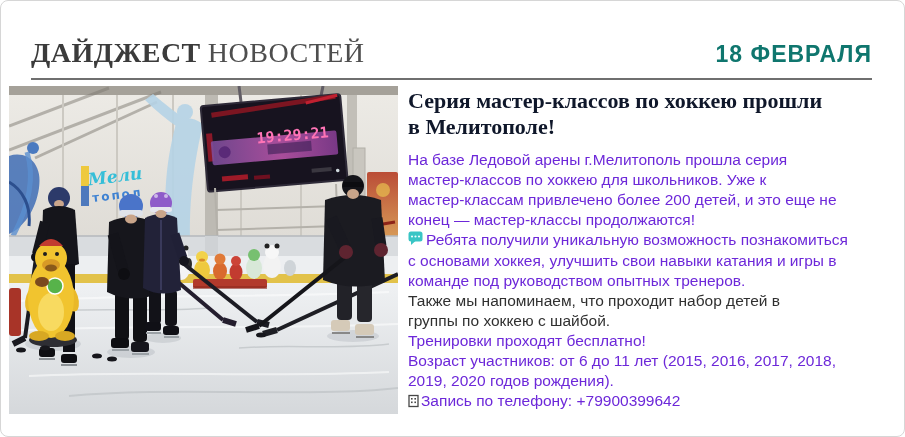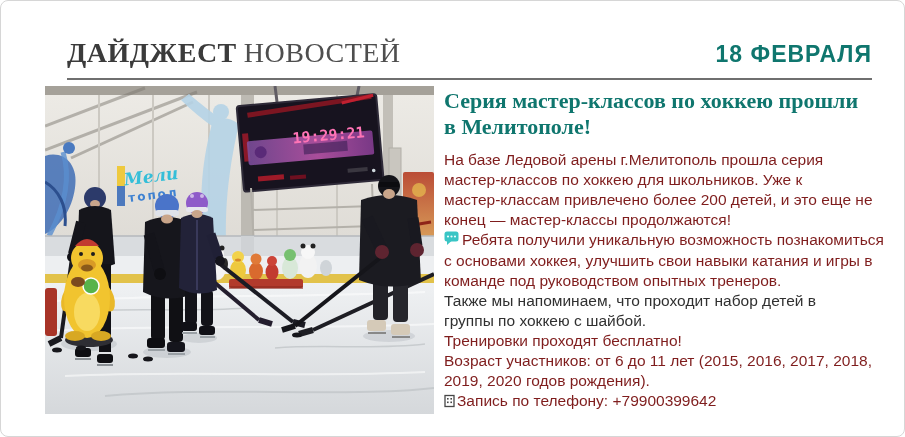--- a/index.html
+++ b/index.html
@@ -5,21 +5,20 @@
   html,body{margin:0;padding:0;background:#ffffff;}
   .card{
     position:relative;
     width:905px;height:437px;
     box-sizing:border-box;
     background:#ffffff;
     border:1px solid #d6d6d6;
     border-radius:8px;
     overflow:hidden;
     font-family:"Liberation Sans",sans-serif;
-    padding-left:36px;
   }
   .hdr{
     display:flex;justify-content:space-between;align-items:baseline;
     padding:36px 32px 0 30px;
   }
   .brand{
     font-family:"Liberation Serif",serif;
     font-size:28px;color:#3b3b3b;letter-spacing:.5px;white-space:nowrap;
   }
   .brand .b{font-weight:700;}
@@ -29,23 +28,23 @@
   }
   .rule{height:2px;background:#6f6f6f;margin:9px 32px 0 30px;}
   .content{display:flex;gap:10px;padding:6px 0 0 8px;}
   .photo{width:389px;height:328px;flex:0 0 auto;background:#dcdad4;}
   .photo svg{display:block;}
   .article{width:484px;padding-top:2px;}
   .title{
     margin:0 0 9px 0;
     font-family:"Liberation Serif",serif;
     font-weight:700;font-size:22px;line-height:1.2;
-    color:#0f766e;white-space:pre-line;
-  }
-  .article p{margin:0;font-size:15.5px;line-height:20px;color:#7f1d1d;}
+    color:#0f172a;white-space:pre-line;
+  }
+  .article p{margin:0;font-size:15.5px;line-height:20px;color:#6d28d9;}
   .article p .txt{white-space:pre-line;}
   .article p.bold{font-weight:400;color:#303030;}
   .emoji-bubble{display:inline-block;vertical-align:-1px;margin-right:2px;}
   .tofu{display:inline-block;vertical-align:-2px;margin-right:2px;}
 </style>
 </head>
 <body>
 
 <div class="card">
 

